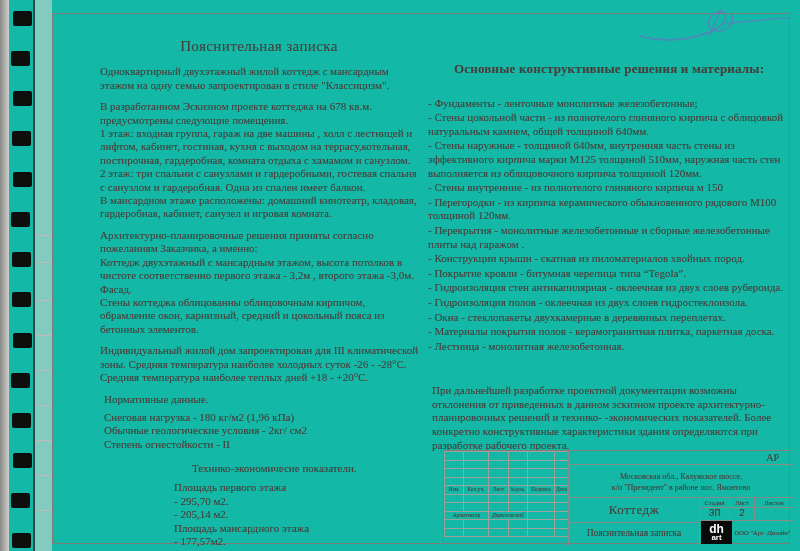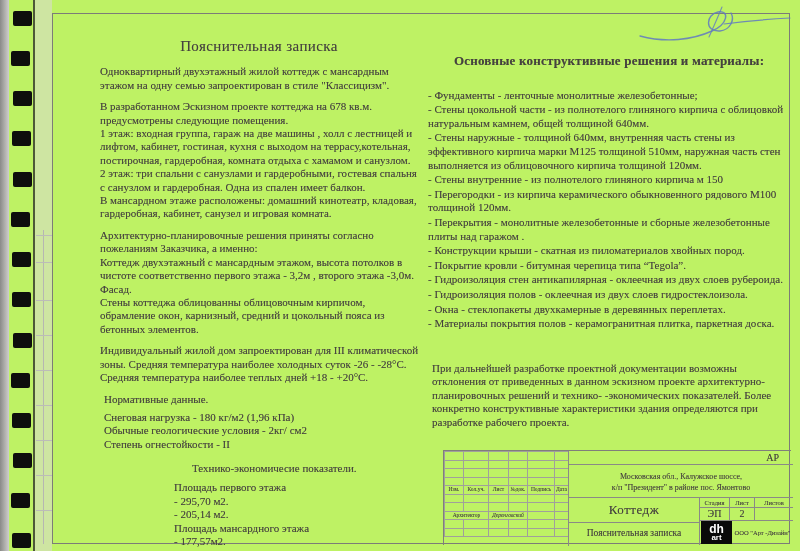--- a/index.html
+++ b/index.html
@@ -1,19 +1,19 @@
 <!DOCTYPE html>
 <html><head>
 <meta charset="utf-8">
 <style>
   * { box-sizing: border-box; margin: 0; padding: 0; }
   html,body { background:#b9b9b6; }
   .sheet {
     position: relative; width: 800px; height: 551px; overflow: hidden;
-    background: #bef264; font-family: "Liberation Serif", serif;
+    background: #14b8a6; font-family: "Liberation Serif", serif;
     color: #45423e; text-shadow: 0 0 .5px rgba(80,76,70,.45);
   }
   .photo-edge { position:absolute; left:0; top:0; width:9px; height:551px;
     background: linear-gradient(to right,#8a8a88,#cfcfcc); }
   .spine { position:absolute; left:33px; top:0; width:2px; height:551px; background:#2d2d2b; opacity:.78; }
   .gutter { position:absolute; left:35px; top:0; width:17px; height:551px; background:#dadad6; opacity:.55; }
   .hole { position:absolute; width:19px; height:15px; background:#0e0e0d; border-radius:2px; }
   .frame { position:absolute; left:52px; top:13px; width:738px; height:531px; border:1px solid #7c7c78; }
   .mt-v { position:absolute; left:43px; top:230px; width:1px; height:314px; background:#b6b6b2; }
   .mt-h { position:absolute; left:36px; width:16px; height:1px; background:#bcbcb8; }
@@ -24,21 +24,21 @@
   .col-l p { margin-left:4px; }
   .gap { margin-top:8px; }
   .norm-title { margin:9px 0 4px 8px; }
   .norm-line { margin-left:8px; }
   .tei-title { margin:11px 0 6px 96px; }
   .tei-row { display:flex; margin-left:78px; line-height:13.5px;flex-direction:column; }
   .tei-label { width:136px; }
   .tei-value { flex:1; }
 
   .col-r { position:absolute; left:428px; top:46px; width:360px; font-size:11px; line-height:13.6px; }
-  .col-r h2 { font-size:13px; font-weight:700; margin:8px 0 21px 26px; letter-spacing:.2px; }
+  .col-r h2 { font-size:13px; font-weight:700; margin:16px 0 21px 26px; letter-spacing:.2px; }
   .bullet { margin-bottom:1px; }
   .note { margin-top:31px; padding-left:4px; }
 
   .stamp { position:absolute; left:443px; top:450px; width:348px; height:95px;
     border-left:1px solid #807f7b; border-top:1px solid #807f7b; }
   .revt { border-collapse:collapse; table-layout:fixed; width:124px; }
   .revt td { border:1px solid #a0a09b; height:8.5px; padding:0; font-size:5.5px; line-height:7px;
     text-align:center; overflow:hidden; white-space:nowrap; }
   .rev-name { font-style:italic; }
   .sr { position:absolute; left:124px; top:0; width:224px; height:95px; border-left:1px solid #8a8a86; }
@@ -46,21 +46,21 @@
     font-size:10px; line-height:13px; text-align:right; padding-right:14px; }
   .addr { position:absolute; left:0; top:14px; width:224px; height:33px; border-bottom:1px solid #8a8a86;
     font-size:8px; line-height:11px; text-align:center; padding-top:6px; }
   .obj { position:absolute; left:0; top:47px; width:130px; height:25px; border-bottom:1px solid #8a8a86;
     font-size:13px; line-height:24px; text-align:center; letter-spacing:.5px; }
   .docname { position:absolute; left:0; top:72px; width:130px; height:22px;
     font-size:9.5px; line-height:21px; text-align:center; }
   .stage-block { position:absolute; left:130px; top:47px; width:94px; height:47px; border-left:1px solid #8a8a86; }
   .st-row { display:flex; }
   .st-h { height:10px; border-bottom:1px solid #8a8a86; font-size:6.5px; line-height:9px; }
-  .st-v { height:13px; border-bottom:1px solid #8a8a86; font-size:10px; line-height:12px; }
+  .st-v { height:13px; border-bottom:1px solid #8a8a86; font-size:10px; line-height:12px;font-family:Liberation Mono, monospace; }
   .c1 { width:30px; text-align:center; border-right:1px solid #8a8a86; }
   .c2 { width:25px; text-align:center; border-right:1px solid #8a8a86; }
   .c3 { width:38px; text-align:center; }
   .st-b { height:23px; display:flex; align-items:center; }
   .logo { width:31px; height:23px; margin-left:1px; background:#0a0a0a; color:#fff;
     font-family:"Liberation Sans", sans-serif; font-weight:700; text-align:center;
     display:flex; flex-direction:column; justify-content:center; text-shadow:none; }
   .logo-dh { font-size:12px; line-height:10px; }
   .logo-art { font-size:8px; line-height:8px; }
   .firm { flex:1; font-size:6.5px; text-align:center; line-height:8px; }
@@ -147,20 +147,21 @@
     <p class="bullet">- Стены наружные -  толщиной 640мм, внутренняя часть стены из эффективного кирпича марки  М125 толщиной 510мм, наружная часть стен выполняется из облицовочного кирпича толщиной 120мм.</p>
     <p class="bullet">- Стены внутренние - из полнотелого глиняного кирпича м 150</p>
     <p class="bullet">- Перегородки - из кирпича керамического обыкновенного рядового М100 толщиной 120мм.</p>
     <p class="bullet">- Перекрытия - монолитные железобетонные и  сборные железобетонные плиты над гаражом .</p>
     <p class="bullet">- Конструкции крыши - скатная из пиломатериалов хвойных пород.</p>
     <p class="bullet">- Покрытие кровли - битумная черепица типа “Tegola”.</p>
     <p class="bullet">- Гидроизоляция стен антикапилярная - оклеечная из двух слоев рубероида.</p>
     <p class="bullet">- Гидроизоляция полов - оклеечная из двух слоев гидростеклоизола.</p>
     <p class="bullet">- Окна - стеклопакеты двухкамерные в деревянных переплетах.</p>
     <p class="bullet"> - Материалы покрытия полов - керамогранитная плитка, паркетная доска.</p>
+    <p class="bullet">- Лестница - монолитная железобетонная.</p>
     <p class="note">При дальнейшей разработке проектной документации возможны отклонения от приведенных в данном эскизном проекте архитектурно-планировочных решений и технико- -экономических показателей. Более конкретно конструктивные характеристики здания определяются при разработке рабочего проекта.</p>
   </div>
 
   <div class="stamp">
     <table class="revt">
       <colgroup>
           <col style="width:19px">
           <col style="width:25px">
           <col style="width:20px">
           <col style="width:19px">

